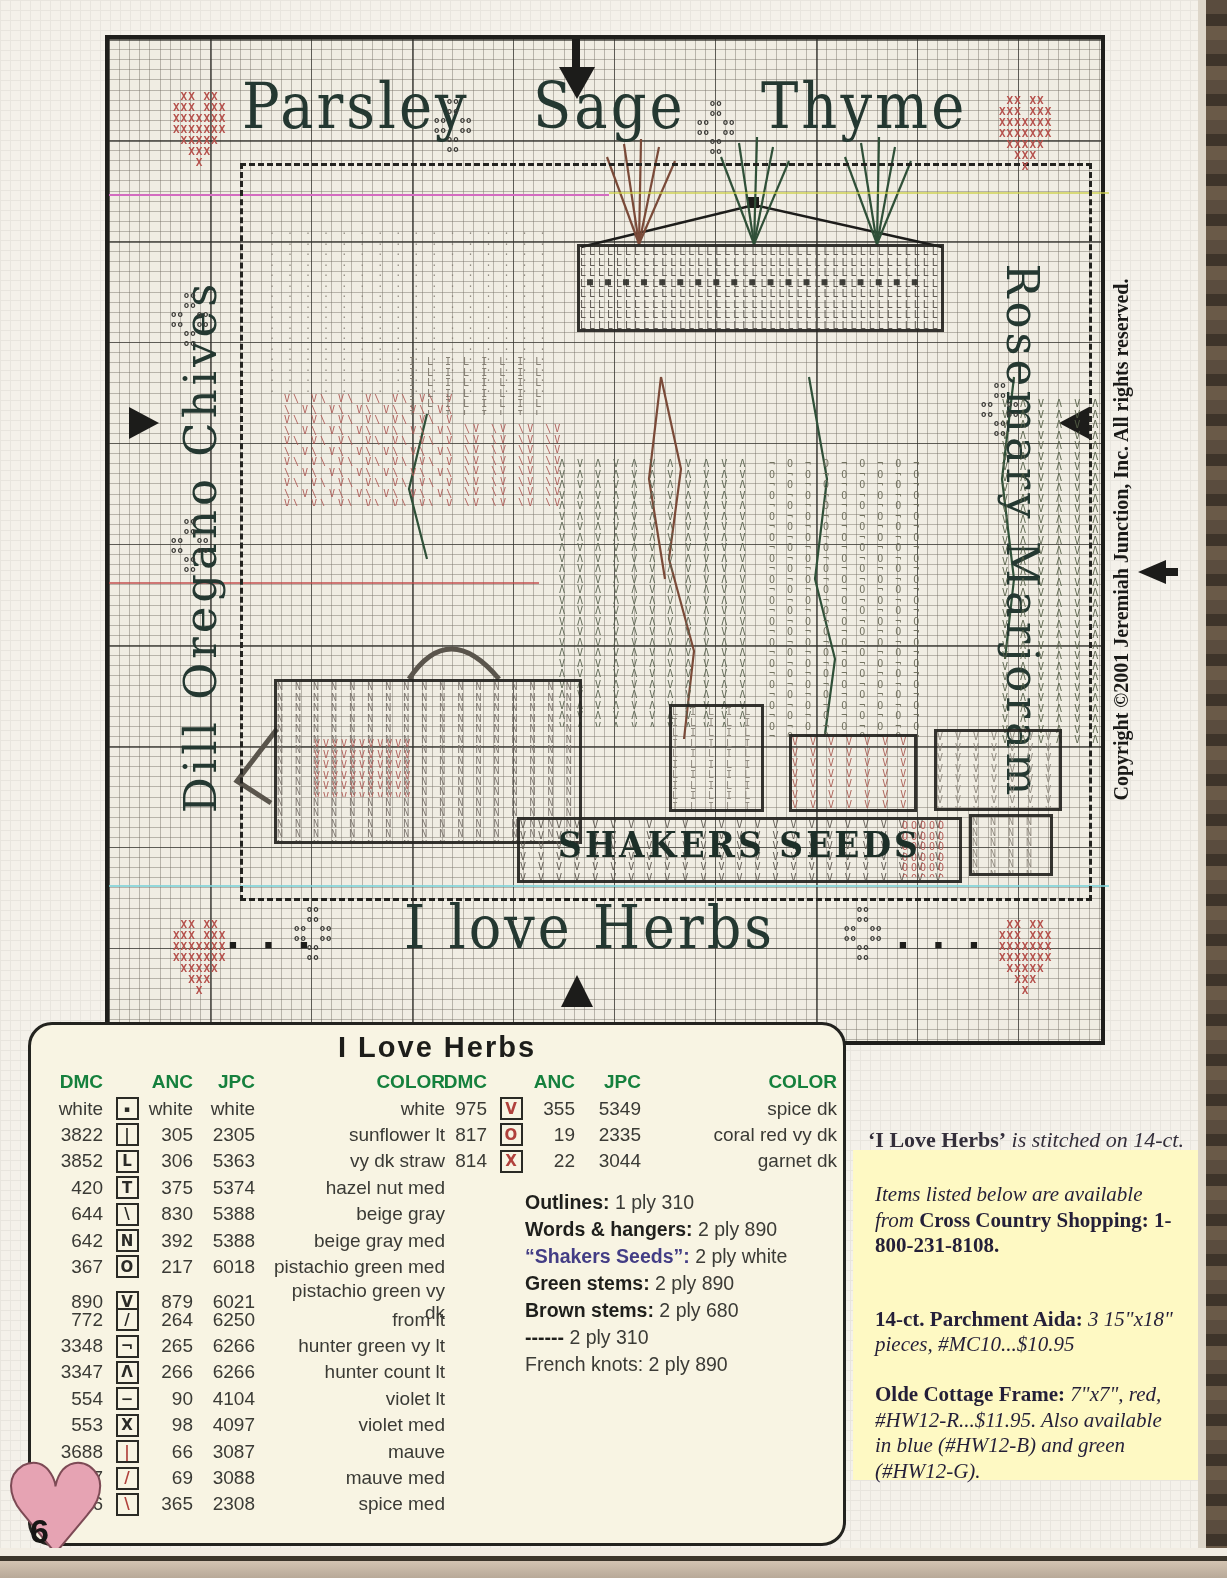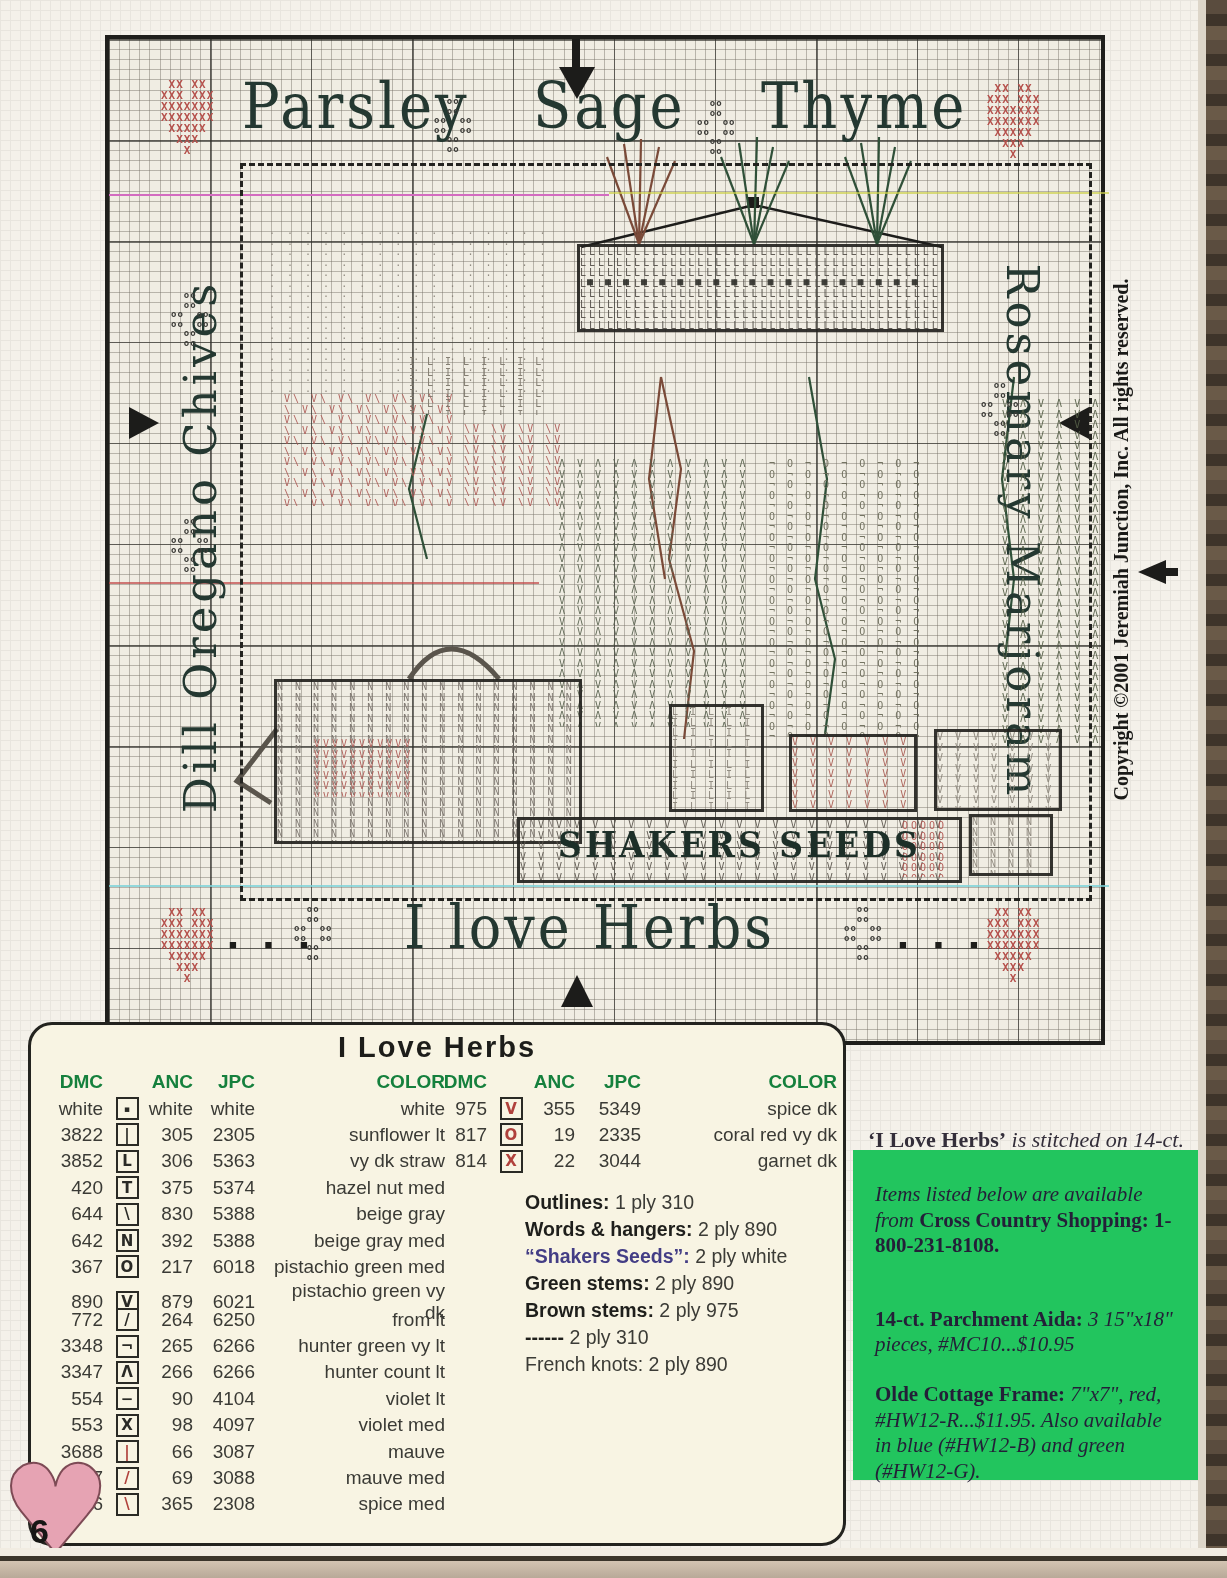--- a/index.html
+++ b/index.html
@@ -22,21 +22,21 @@
       repeating-linear-gradient(to right,rgba(115,110,100,.45) 0 1px,transparent 1px 10.1px),
       repeating-linear-gradient(to bottom,rgba(115,110,100,.45) 0 1px,transparent 1px 10.1px),
       #f0ede3;
   }
   .dashed-rect{position:absolute;left:131px;top:124px;width:852px;height:738px;
     border:3px dashed #23231f;box-sizing:border-box;}
   .stitch{font-family:"DejaVu Serif",serif;color:#243831;}
   .title-word{position:absolute;top:40px;font-size:56px;line-height:1;letter-spacing:3px;transform:scaleY(1.12);}
   .bottom-word{position:absolute;font-size:54px;line-height:1;letter-spacing:3px;transform:scaleY(1.12);}
   .vword{position:absolute;font-size:45px;line-height:1;letter-spacing:4px;text-align:center;}
-  .heart-x{position:absolute;margin:0;font-family:"DejaVu Sans Mono",monospace;
+  .heart-x{position:absolute;margin:12px;font-family:"DejaVu Sans Mono",monospace;
     font-size:11px;line-height:11px;letter-spacing:1px;color:#b5504b;font-weight:bold;}
   .cluster{position:absolute;margin:0;font-family:"DejaVu Sans Mono",monospace;
     font-size:9px;line-height:9.5px;letter-spacing:1px;color:#3c3c38;font-weight:bold;}
   .sqtrio{position:absolute;font-size:13px;letter-spacing:12px;color:#1d1d1a;}
   .pblock{position:absolute;overflow:hidden;font-family:"DejaVu Sans Mono",monospace;
     font-size:10px;line-height:10.5px;letter-spacing:3px;word-break:break-all;
     white-space:normal;opacity:.92;box-sizing:border-box;}
   .pblock.bordered{border:3px solid #23231f;}
   .seeds-label{position:absolute;left:408px;top:786px;width:445px;text-align:center;
     font-family:"DejaVu Serif",serif;font-size:33px;letter-spacing:3px;color:#1d2f28;
@@ -72,21 +72,21 @@
   .instr b{color:#1f1f1c;}
   .instr .purple{color:#433d85;}
   .counts{margin-left:88px;margin-top:10px;font-size:19.5px;color:#3b3b36;line-height:27px;}
   .counts b{color:#1f1f1c;}
   
   .note{position:absolute;left:868px;top:1126px;width:332px;
     font-family:"Liberation Serif",serif;font-size:22px;line-height:1.25;color:#332e3a;}
   .note .t-bold{font-weight:bold;}
   .note .t-italic{font-style:italic;}
   .purplebox{position:absolute;left:853px;top:1150px;width:347px;height:330px;
-    box-sizing:border-box;background:#22c55e;padding:32px 18px 0 22px;
+    box-sizing:border-box;background:#fef9c3;padding:32px 18px 0 22px;
     font-family:"Liberation Serif",serif;font-size:21px;line-height:1.22;color:#241f38;}
   .purplebox p{margin:0 0 24px 0;}
   .purplebox p.first{margin-bottom:48px;}
   .t-it{font-style:italic;}
   .t-b{font-weight:bold;}
   
   .pgheart{position:absolute;left:0px;top:1448px;font-size:124px;line-height:1;
     color:#e6a3b3;-webkit-text-stroke:2px #7d4a55;font-family:"DejaVu Sans",sans-serif;}
   .pgnum{position:absolute;left:30px;top:1512px;font-weight:bold;font-size:34px;color:#161614;}
   
@@ -455,21 +455,21 @@
           <div class="cell-num">22</div>
           <div class="cell-num">3044</div>
           <div class="cell-name">garnet dk</div>
         </div>
       </div>
     <div class="instr" id="instr">
         <div><b>Outlines:</b><span> 1 ply 310</span></div>
         <div><b>Words &amp; hangers:</b><span> 2 ply 890</span></div>
         <div><b class="purple">“Shakers Seeds”:</b><span> 2 ply white</span></div>
         <div><b>Green stems:</b><span> 2 ply 890</span></div>
-        <div><b>Brown stems:</b><span> 2 ply 975</span></div>
+        <div><b>Brown stems:</b><span> 2 ply 680</span></div>
         <div><b>------</b><span> 2 ply 310</span></div>
         <div><span>French knots:</span><span> 2 ply 890</span></div>
       </div>
   </div>
 </div>
 
 <div class="note">
   <span class="t-bold">‘I Love Herbs’</span><span class="t-italic"> is stitched on 14-ct. parchment aida.</span>
 </div>
 

